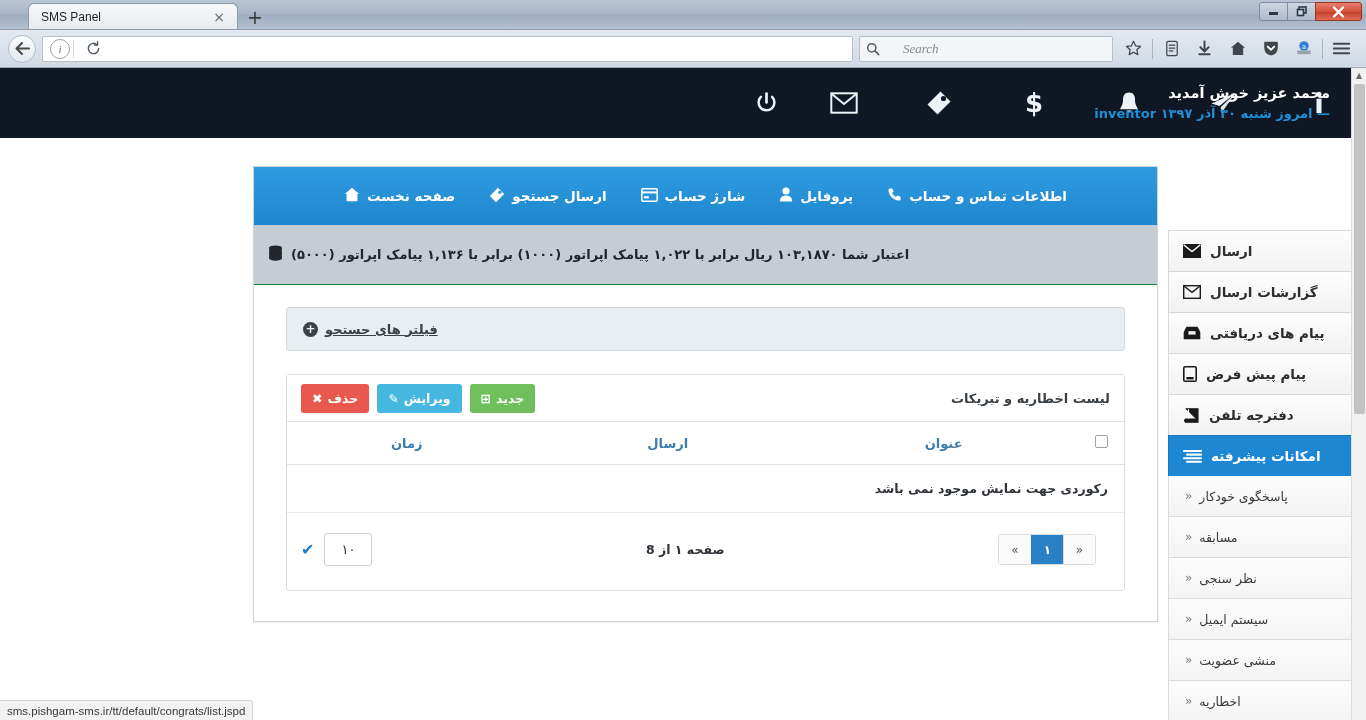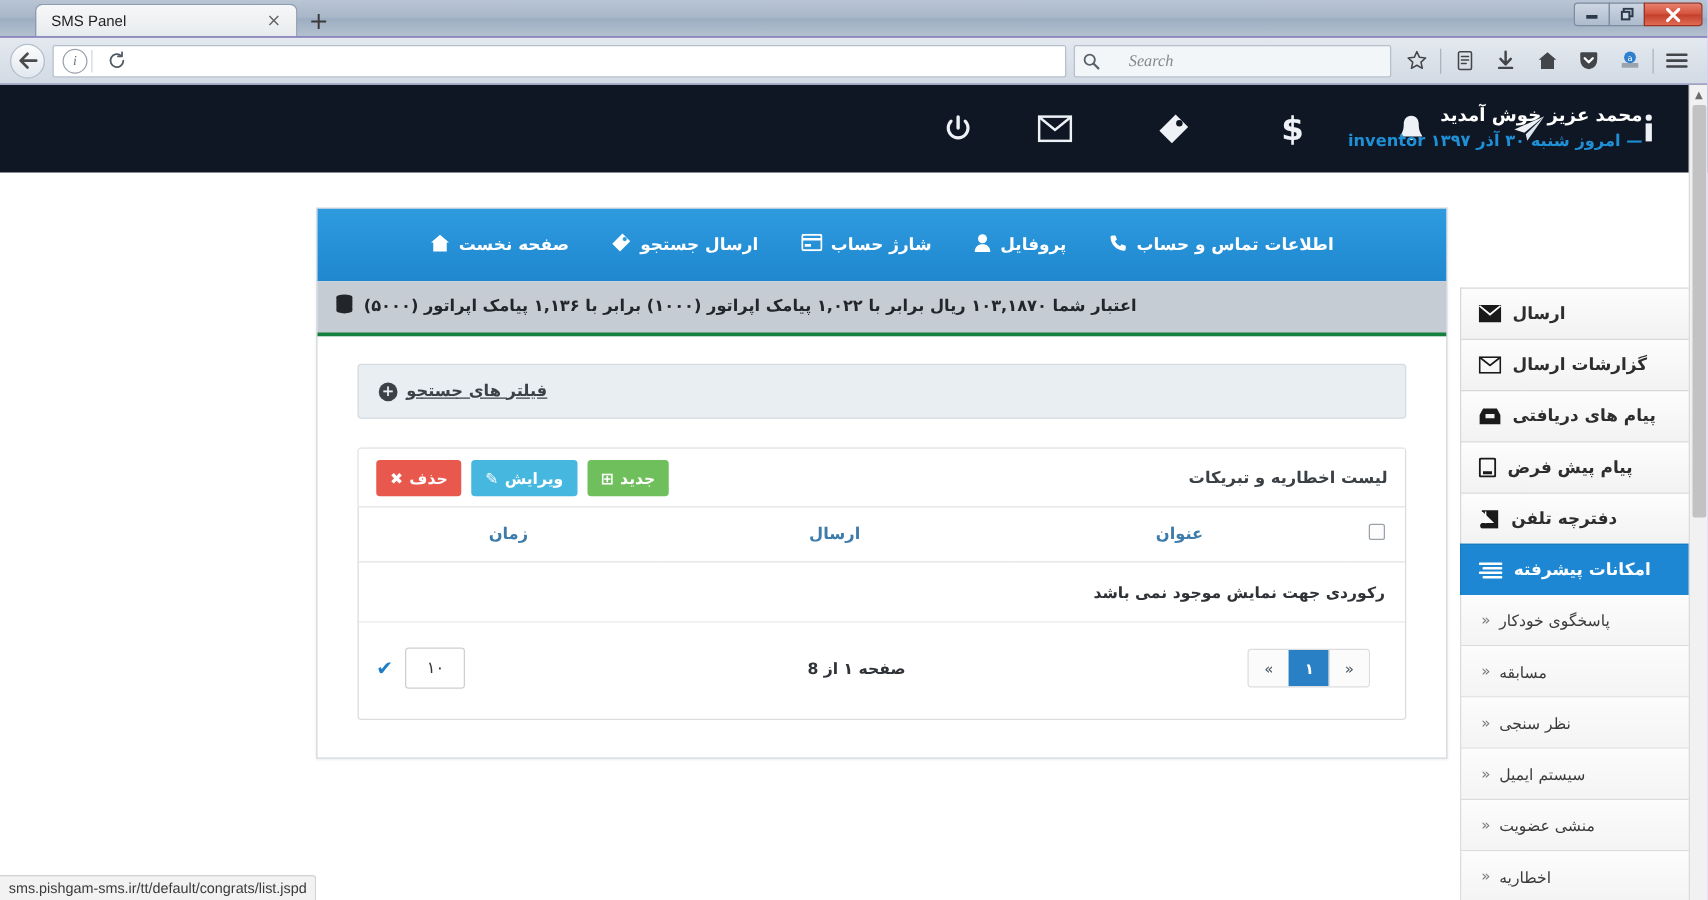--- a/index.html
+++ b/index.html
@@ -8,21 +8,21 @@
     font-family: "DejaVu Sans", "Liberation Sans", sans-serif;
     background: #ffffff;
     font-size: 13px;
     color: #333;
   }
 
   
   .browser {
     width: 1366px; height: 720px;
     display: flex; flex-direction: column;
-    background: #6d28d9;
+    background: #b91c1c;
     position: relative;
   }
   .titlebar {
     height: 30px;
     background: linear-gradient(to bottom, #b9c5d4 0%, #a8b6c8 48%, #9dadc1 52%, #b3c0d0 100%);
     display: flex; align-items: flex-end;
     direction: ltr;
     position: relative;
     border-bottom: 1px solid #8c9bad;
   }
@@ -164,21 +164,21 @@
     display: flex; align-items: center;
     direction: ltr; padding-left: 24px;
   }
   .top-icon {
     width: 95px; height: 70px;
     display: flex; align-items: center; justify-content: center;
     color: #eef2f7; cursor: pointer;
   }
   .top-icon:first-child { width: 60px; }
   .welcome {
-    position: absolute; right: 52px; top: 50%;
+    position: absolute; right: 36px; top: 50%;
     transform: translateY(-50%);
     text-align: right; line-height: 1.55;
   }
   .welcome-name {
     color: #ffffff; font-size: 14.5px; font-weight: bold;
   }
   .welcome-sub { font-size: 13px; color: #1f8fd6; font-weight: bold; }
   .welcome-sub .latin {
     font-family: "DejaVu Sans", sans-serif;
     color: #1f8fd6;
@@ -242,22 +242,22 @@
     gap: 34px;
     padding: 0 14px;
   }
   .menu-item {
     color: #fff; font-size: 13.5px; font-weight: bold;
     display: flex; align-items: center; gap: 7px;
     cursor: pointer; white-space: nowrap;
   }
   .credit-bar {
     background: #c5ccd3;
-    border-bottom: 3px solid #15803d;
-    height: 44px;
+    border-bottom: 1px solid #15803d;
+    height: 60px;
     display: flex; align-items: center; justify-content: flex-end;
     padding: 0 14px; gap: 8px;
   }
   .credit-text {
     font-size: 13px; color: #22262b; font-weight: bold;
     direction: rtl;
   }
   .panel-inner { padding: 22px 32px 30px 32px; }
 
   .filter-box {

